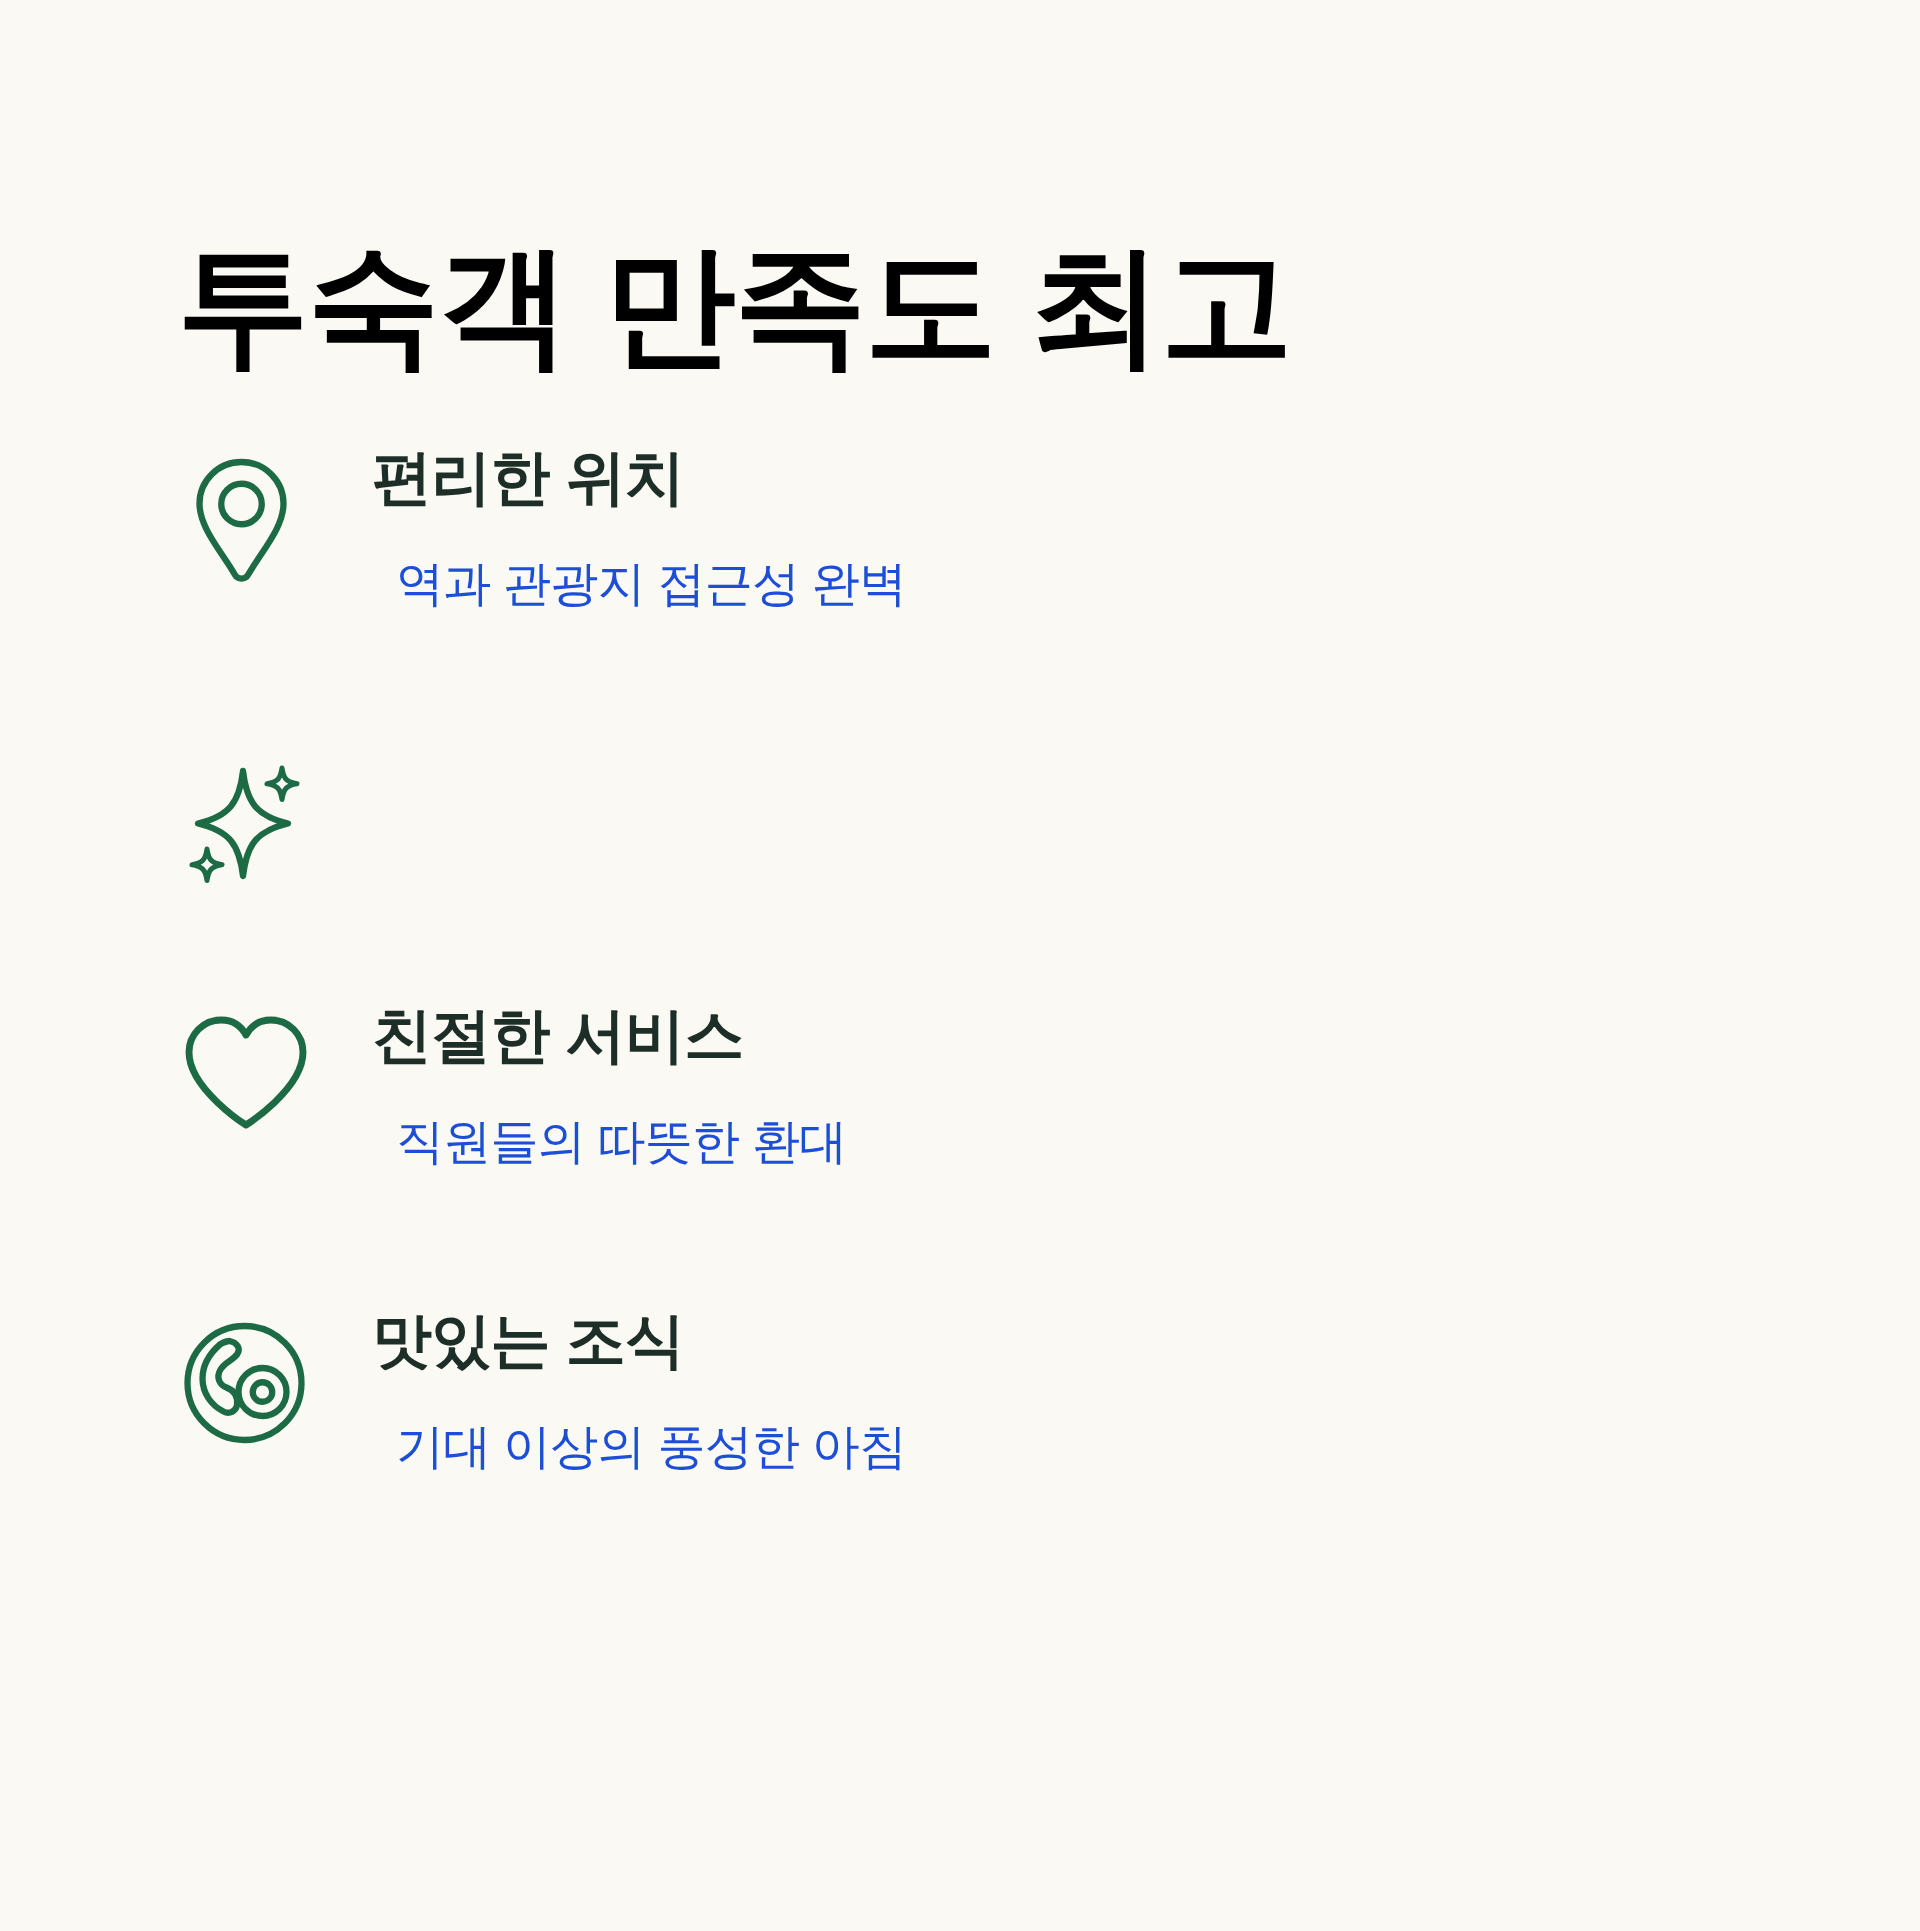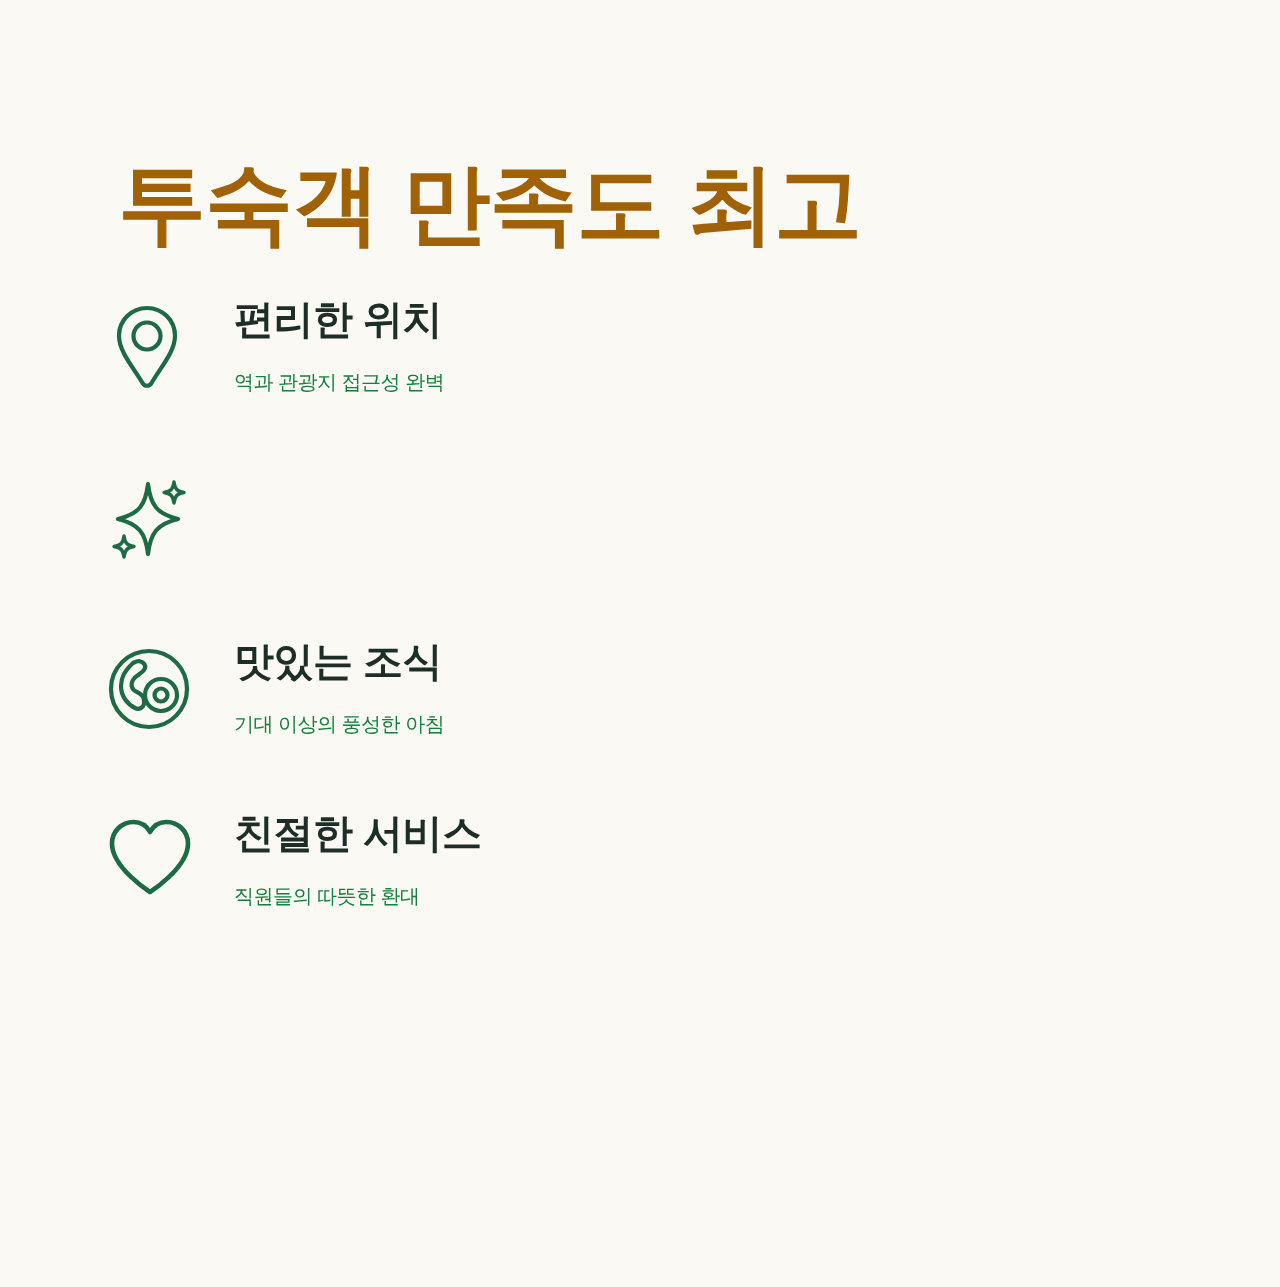--- a/index.html
+++ b/index.html
@@ -23,26 +23,26 @@
     padding: 0;
   }
   .title {
     position: absolute;
     left: 118px;
     top: 96px;
     font-size: 88px;
     line-height: 1.12;
     font-weight: 700;
     letter-spacing: -1px;
-    color: #a16207;
+    color: #000000;
     white-space: nowrap;
   }
   .features {
     position: absolute;
-    left: 104px;
+    left: 118px;
     top: 296px;
     width: 1040px;
   }
   .feature {
     display: flex;
     align-items: flex-start;
     margin-bottom: 74px;
   }
   .feature:last-child {
     margin-bottom: 0;
@@ -66,25 +66,25 @@
   }
   .feature-title {
     font-size: 40px;
     line-height: 1.15;
     font-weight: 700;
     color: #1d2d27;
     margin: 0 0 28px 0;
     letter-spacing: -0.5px;
   }
   .feature-desc {
-    font-size: 20px;
+    font-size: 32px;
     line-height: 1.2;
     font-weight: 500;
-    color: #15803d;
-    margin: 0;
+    color: #1d4ed8;
+    margin: 16px;
     letter-spacing: -0.5px;
   }
 </style>
 </head>
 <body>
 
 <div class="page">
 
   <h1 class="title">투숙객 만족도 최고</h1>
 
@@ -110,39 +110,39 @@
           <path d="M70 8 C71 15 73 17.5 80 18.5 C73 19.5 71 22 70 29 C69 22 67 19.5 60 18.5 C67 17.5 69 15 70 8 Z" stroke="#1d6b45" stroke-width="3.4" stroke-linejoin="round" fill="none"></path>
           <path d="M20 62 C21 69 23 71.5 30 72.5 C23 73.5 21 76 20 83 C19 76 17 73.5 10 72.5 C17 71.5 19 69 20 62 Z" stroke="#1d6b45" stroke-width="3.4" stroke-linejoin="round" fill="none"></path>
         </svg>
       </div>
       <div class="feature-text">
       </div>
     </div>
 
     <div class="feature">
       <div class="feature-icon">
+        <svg width="92" height="84" viewBox="0 0 92 84" fill="none" xmlns="http://www.w3.org/2000/svg">
+          <path d="M46 76 C46 76 8 52 8 27.5 C8 15.5 17.5 6 29.5 6 C37.5 6 43 10.5 46 16 C49 10.5 54.5 6 62.5 6 C74.5 6 84 15.5 84 27.5 C84 52 46 76 46 76 Z" stroke="#1d6b45" stroke-width="4.6" stroke-linejoin="round" fill="none"></path>
+        </svg>
+      </div>
+      <div class="feature-text">
+        <div class="feature-title">친절한 서비스</div>
+        <div class="feature-desc">직원들의 따뜻한 환대</div>
+      </div>
+    </div>
+
+    <div class="feature">
+      <div class="feature-icon">
         <svg width="90" height="90" viewBox="0 0 90 90" fill="none" xmlns="http://www.w3.org/2000/svg">
           <path d="M45 7 C66 7 83 24 83 45 C83 66 66 83 45 83 C24 83 7 66 7 45 C7 24 24 7 45 7 Z" stroke="#1d6b45" stroke-width="4.2"></path>
           <path d="M29 19 C22 25 17 33 17 42 C17 52 23 60 31 64 C35 66 39 64 40 60 C41 54 38 50 33 48 C28 46 26 41 29 36 C32 31 37 30 40 26 C43 22 40 18 35 17 C33 17 31 18 29 19 Z" stroke="#1d6b45" stroke-width="4.2" stroke-linejoin="round" fill="none"></path>
           <circle cx="57" cy="51" r="16" stroke="#1d6b45" stroke-width="4.2"></circle>
           <circle cx="57" cy="51" r="6.5" stroke="#1d6b45" stroke-width="4.2"></circle>
         </svg>
       </div>
       <div class="feature-text">
         <div class="feature-title">맛있는 조식</div>
         <div class="feature-desc">기대 이상의 풍성한 아침</div>
       </div>
     </div>
 
-    <div class="feature">
-      <div class="feature-icon">
-        <svg width="92" height="84" viewBox="0 0 92 84" fill="none" xmlns="http://www.w3.org/2000/svg">
-          <path d="M46 76 C46 76 8 52 8 27.5 C8 15.5 17.5 6 29.5 6 C37.5 6 43 10.5 46 16 C49 10.5 54.5 6 62.5 6 C74.5 6 84 15.5 84 27.5 C84 52 46 76 46 76 Z" stroke="#1d6b45" stroke-width="4.6" stroke-linejoin="round" fill="none"></path>
-        </svg>
-      </div>
-      <div class="feature-text">
-        <div class="feature-title">친절한 서비스</div>
-        <div class="feature-desc">직원들의 따뜻한 환대</div>
-      </div>
-    </div>
-
   </div>
 </div>
 
 </body></html>

